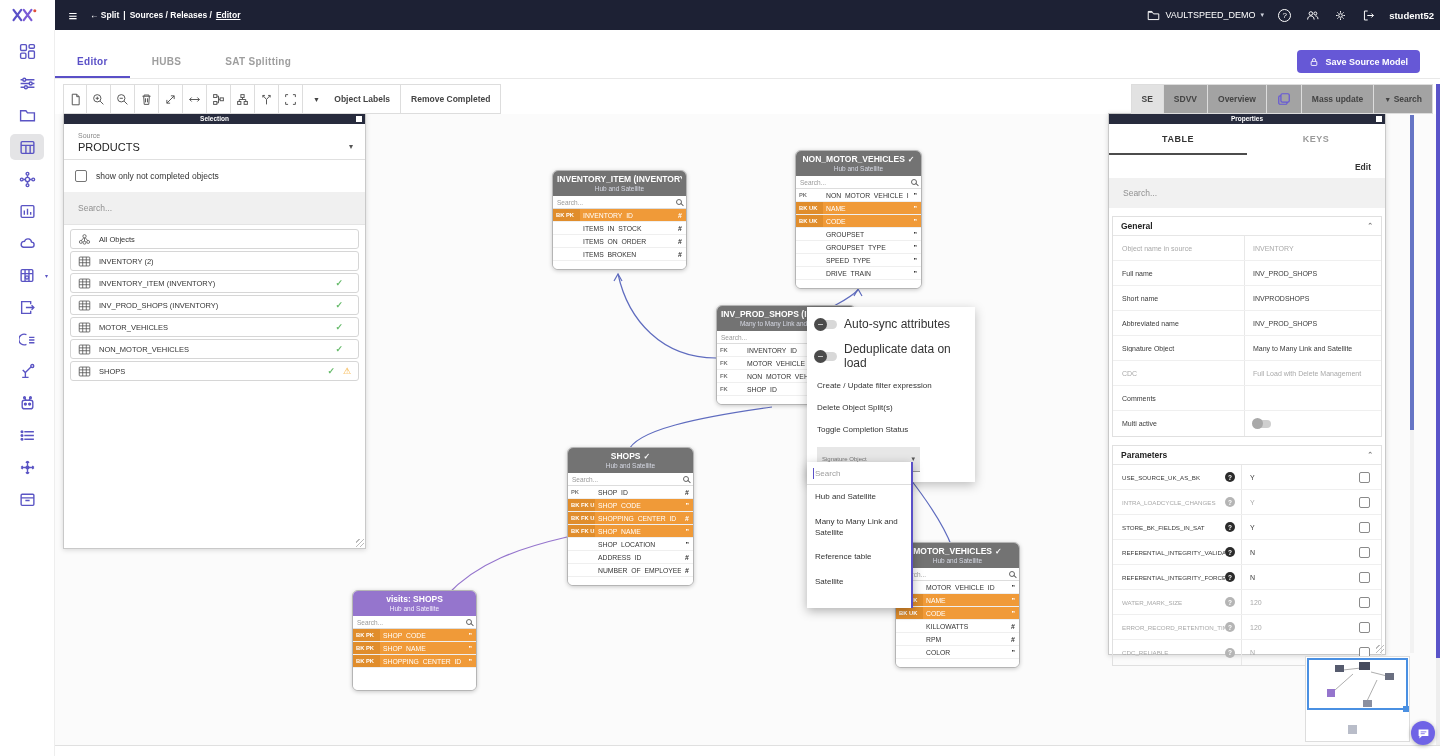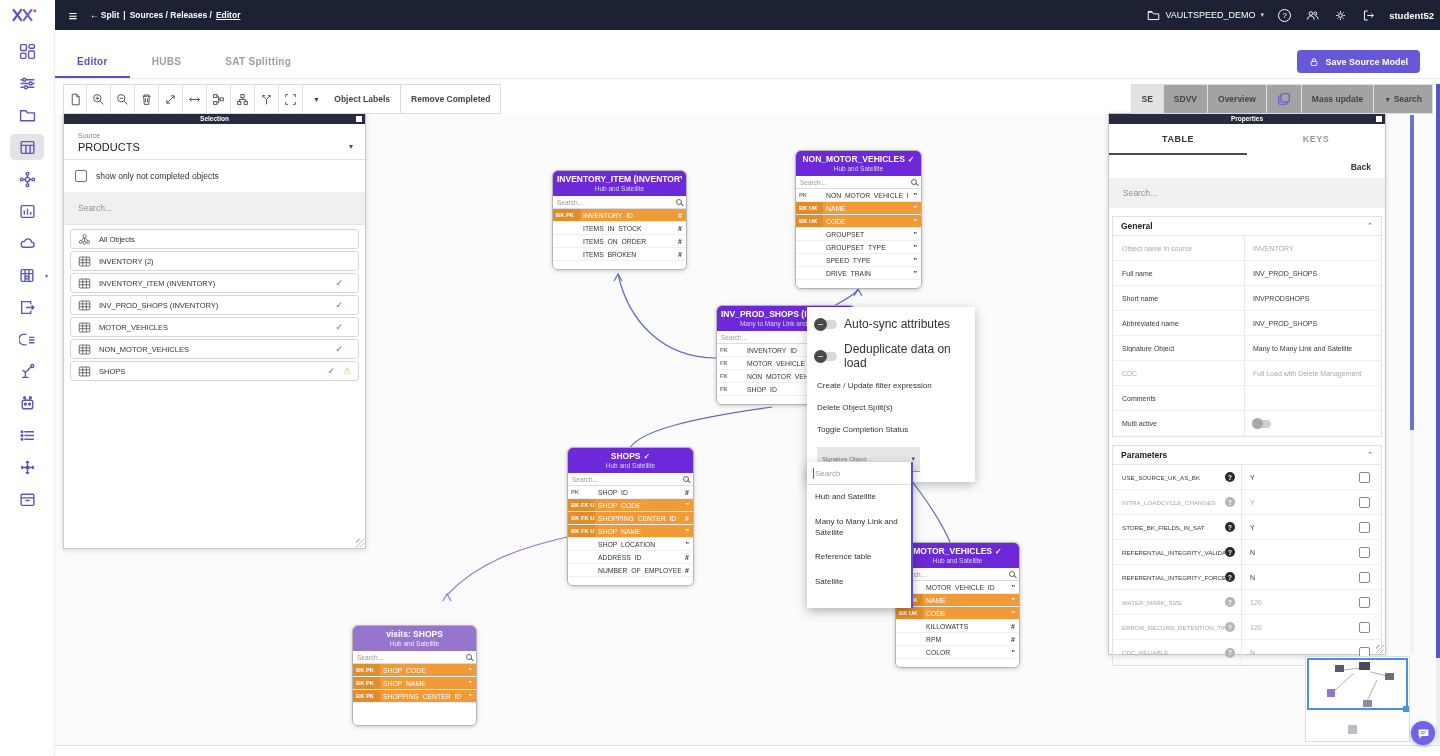--- a/index.html
+++ b/index.html
@@ -48,21 +48,21 @@
   .tbr.active { background:#e2e2e2; }
   .tbr svg { width:14px; height:14px; stroke:#6658d6; fill:none; stroke-width:1.4; }
 
   
   .canvas { position:absolute; left:55px; top:114px; width:1385px; height:631px; background:#fbfbfb; z-index:1; }
   .bottom-strip { position:absolute; left:55px; top:745px; width:1385px; height:11px; background:#fff; border-top:1px solid #e0e0e0; z-index:2; }
   .lines-svg { position:absolute; left:0; top:0; width:1440px; height:756px; z-index:2; pointer-events:none; }
 
   
   .etable { position:absolute; background:#fff; border:1px solid #b5b5b5; border-radius:6px; box-shadow:0 1px 4px rgba(0,0,0,.2); overflow:hidden; z-index:3; }
-  .ehead { background:#6d28d9; color:#fff; text-align:center; padding:3px 4px 4px; }
+  .ehead { background:#737373; color:#fff; text-align:center; padding:3px 4px 4px; }
   .etable.purple .ehead { background:#9575cd; }
   .etitle { font-size:8.5px; font-weight:bold; white-space:nowrap; overflow:hidden; }
   .echeck { margin-left:3px; font-size:8px; }
   .esub { font-size:6.5px; color:#d6d9e4; margin-top:1px; }
   .etable.purple .esub { color:#f3eefc; }
   .esearch { display:flex; justify-content:space-between; align-items:center; padding:2px 4px; border-bottom:1px solid #ddd; color:#999; font-size:6.5px; height:13px; background:#fff; }
   .erow { display:flex; align-items:center; height:13px; border-bottom:1px solid #efefef; background:#fff; }
   .ekey { width:27px; flex:none; font-size:5.8px; font-weight:bold; color:#777; padding-left:3px; height:100%; display:flex; align-items:center; white-space:nowrap; overflow:hidden; }
   .ename { flex:1; font-size:6.8px; color:#333; white-space:nowrap; overflow:hidden; padding-left:3px; }
   .etype { flex:none; width:12px; text-align:right; padding-right:4px; font-weight:bold; font-size:7px; color:#333; }
@@ -70,21 +70,21 @@
   .erow.hl .ekey { background:#e08d2c; color:#fff; }
   .erow.hl .ename, .erow.hl .etype { color:#fff; }
   .efoot { height:8px; background:#fff; }
   .mag { width:6px; height:6px; border:1px solid #666; border-radius:50%; position:relative; flex:none; }
   .mag::after { content:""; position:absolute; width:4px; height:1px; background:#666; transform:rotate(45deg); right:-3px; bottom:-1px; }
 
   .pos-inv-item { left:552px; top:170px; width:135px; }
   .pos-non-motor { left:795px; top:150px; width:127px; }
   .pos-inv-prod { left:716px; top:305px; width:140px; }
   .pos-shops { left:567px; top:447px; width:127px; }
-  .pos-visits { left:352px; top:590px; width:125px;margin-top:35px; }
+  .pos-visits { left:352px; top:590px; width:125px; }
   .pos-visits .efoot { height:22px; }
   .pos-motor { left:895px; top:542px; width:125px; }
 
   
   .ctx-menu { position:absolute; left:807px; top:307px; width:168px; height:175px; background:#fff; box-shadow:0 3px 10px rgba(0,0,0,.25); z-index:6; padding:10px 10px 8px 10px; }
   .cm-row { display:flex; align-items:center; gap:7px; font-size:12px; color:#333; margin-bottom:11px; cursor:pointer; }
   .cm-toggle { width:20px; height:9px; background:#d8d8d8; border-radius:5px; position:relative; flex:none; }
   .cm-toggle::before { content:"–"; position:absolute; left:-3px; top:-2px; width:13px; height:13px; background:#4a4a4a; border-radius:50%; color:#fff; font-size:9px; line-height:12px; text-align:center; }
   .cm-item { font-size:8px; color:#333; margin-bottom:13px; cursor:pointer; }
   .cm-bottom { display:flex; align-items:flex-start; gap:12px; margin-top:2px;flex-direction:column; }
@@ -599,21 +599,21 @@
 
   <div class="panel prop-panel">
     <div class="panel-head">
       <span>Properties</span>
       <span class="min-ic"></span>
     </div>
     <div class="prop-tabs">
       <div class="ptab active">TABLE</div>
       <div class="ptab">KEYS</div>
     </div>
-    <div class="edit-link">Back</div>
+    <div class="edit-link">Edit</div>
     <div class="prop-search">Search...</div>
 
     <div class="pbox">
       <div class="pbox-head">
         <span>General</span>
         <span class="chev">⌃</span>
       </div>
       <div>
 
           <div class="prow muted">

